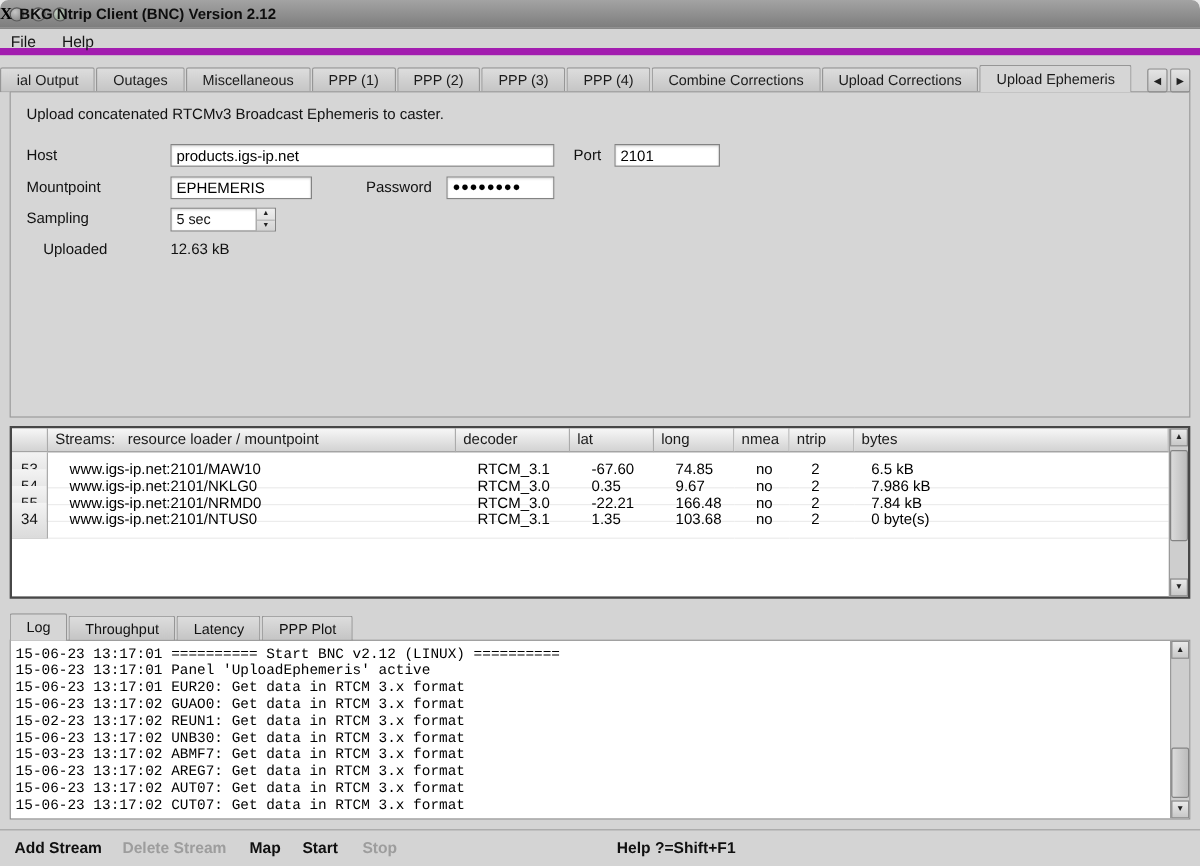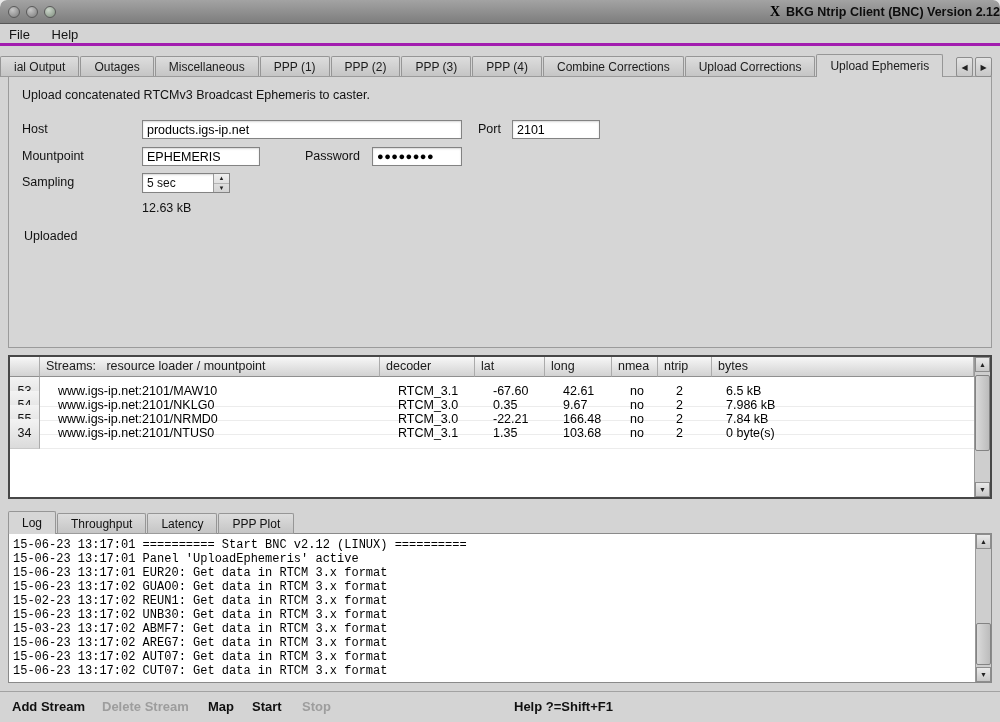--- a/index.html
+++ b/index.html
@@ -11,26 +11,26 @@
   }
   
   .titlebar { position:absolute; left:0; top:0; width:1000px; height:24px;
     background:linear-gradient(#a3a3a3,#7d7d7d); border-bottom:1px solid #565656;
     border-radius:7px 7px 0 0; }
   .tb-btn { position:absolute; top:6px; width:12px; height:12px; border-radius:50%;
     border:1px solid #5a5a5a; background:radial-gradient(circle at 35% 30%, #c6c6c6, #7b7b7b); cursor:default; }
   .tb-close{ left:8px; } .tb-min{ left:26px; }
   .tb-zoom{ left:44px; background:radial-gradient(circle at 35% 30%, #ccd6cb, #7d8d7c); }
   .title { position:absolute; left:0; right:0; top:0; height:24px; line-height:24px;
-    text-align:right; font-weight:bold; font-size:12.5px; color:#0d0d0d; }
+    text-align:left; font-weight:bold; font-size:12.5px; color:#0d0d0d; }
   .app-icon { display:inline-block; margin-right:6px; font-family:"Liberation Serif", serif;
     font-weight:bold; font-size:14px; color:#000; }
   
   .menubar { position:absolute; left:0; top:25px; width:1000px; height:21px;
-    background:#d4d4d4; border-bottom:3px solid #a21caf; }
+    background:#d4d4d4; border-bottom:6px solid #a21caf; }
   .menu-item { display:inline-block; padding:0 9px; line-height:20px; font-size:13px; color:#141414; }
   
   .tabbar { position:absolute; left:0; top:54px; width:952px; height:23px;
     display:flex; align-items:flex-end; overflow:hidden; white-space:nowrap; }
   .tab { flex:0 0 auto; height:21px; line-height:20px; padding:0 13px; font-size:12px;
     background:linear-gradient(#dddddd,#c5c5c5); border:1px solid #969696;
     border-bottom:1px solid #9b9b9b; border-radius:2px 2px 0 0; margin-right:1px; color:#1b1b1b; }
   .tab.selected { height:23px; line-height:22px; background:#d6d6d6; border-bottom:none;
     position:relative; z-index:6; }
   .tab-scroll { position:absolute; top:57px; width:17px; height:20px; text-align:center;
@@ -145,21 +145,21 @@
 
     <div class="plabel" style="left:13px; top:96px;">Sampling</div>
     <div class="spinbox" style="left:133px; top:96px; width:88px;">
       <div class="spin-text">5 sec</div>
       <div class="spin-btns">
         <div class="spin-btn"><span>▲</span></div>
         <div class="spin-btn"><span>▼</span></div>
       </div>
     </div>
 
-    <div class="plabel" style="left:15px; top:122px;margin-top:28px;">Uploaded</div>
+    <div class="plabel" style="left:27px; top:122px;">Uploaded</div>
     <div class="plabel" style="left:133px; top:122px;">12.63 kB</div>
   </div>
 
   <div class="streams">
     <div class="t-body">
       <div class="t-grid t-head">
         <div class="hc"></div>
         <div class="hc">Streams:   resource loader / mountpoint</div>
         <div class="hc">decoder</div>
         <div class="hc">lat</div>
@@ -167,21 +167,21 @@
         <div class="hc">nmea</div>
         <div class="hc">ntrip</div>
         <div class="hc">bytes</div>
       </div>
 
       <div class="t-grid t-row">
         <div class="num">53</div>
         <div class="cell">www.igs-ip.net:2101/MAW10</div>
         <div class="cell">RTCM_3.1</div>
         <div class="cell">-67.60</div>
-        <div class="cell">42.61</div>
+        <div class="cell">74.85</div>
         <div class="cell">no</div>
         <div class="cell">2</div>
         <div class="cell bytes">6.5 kB</div>
       </div>
       <div class="t-grid t-row">
         <div class="num">54</div>
         <div class="cell">www.igs-ip.net:2101/NKLG0</div>
         <div class="cell">RTCM_3.0</div>
         <div class="cell">0.35</div>
         <div class="cell">9.67</div>

